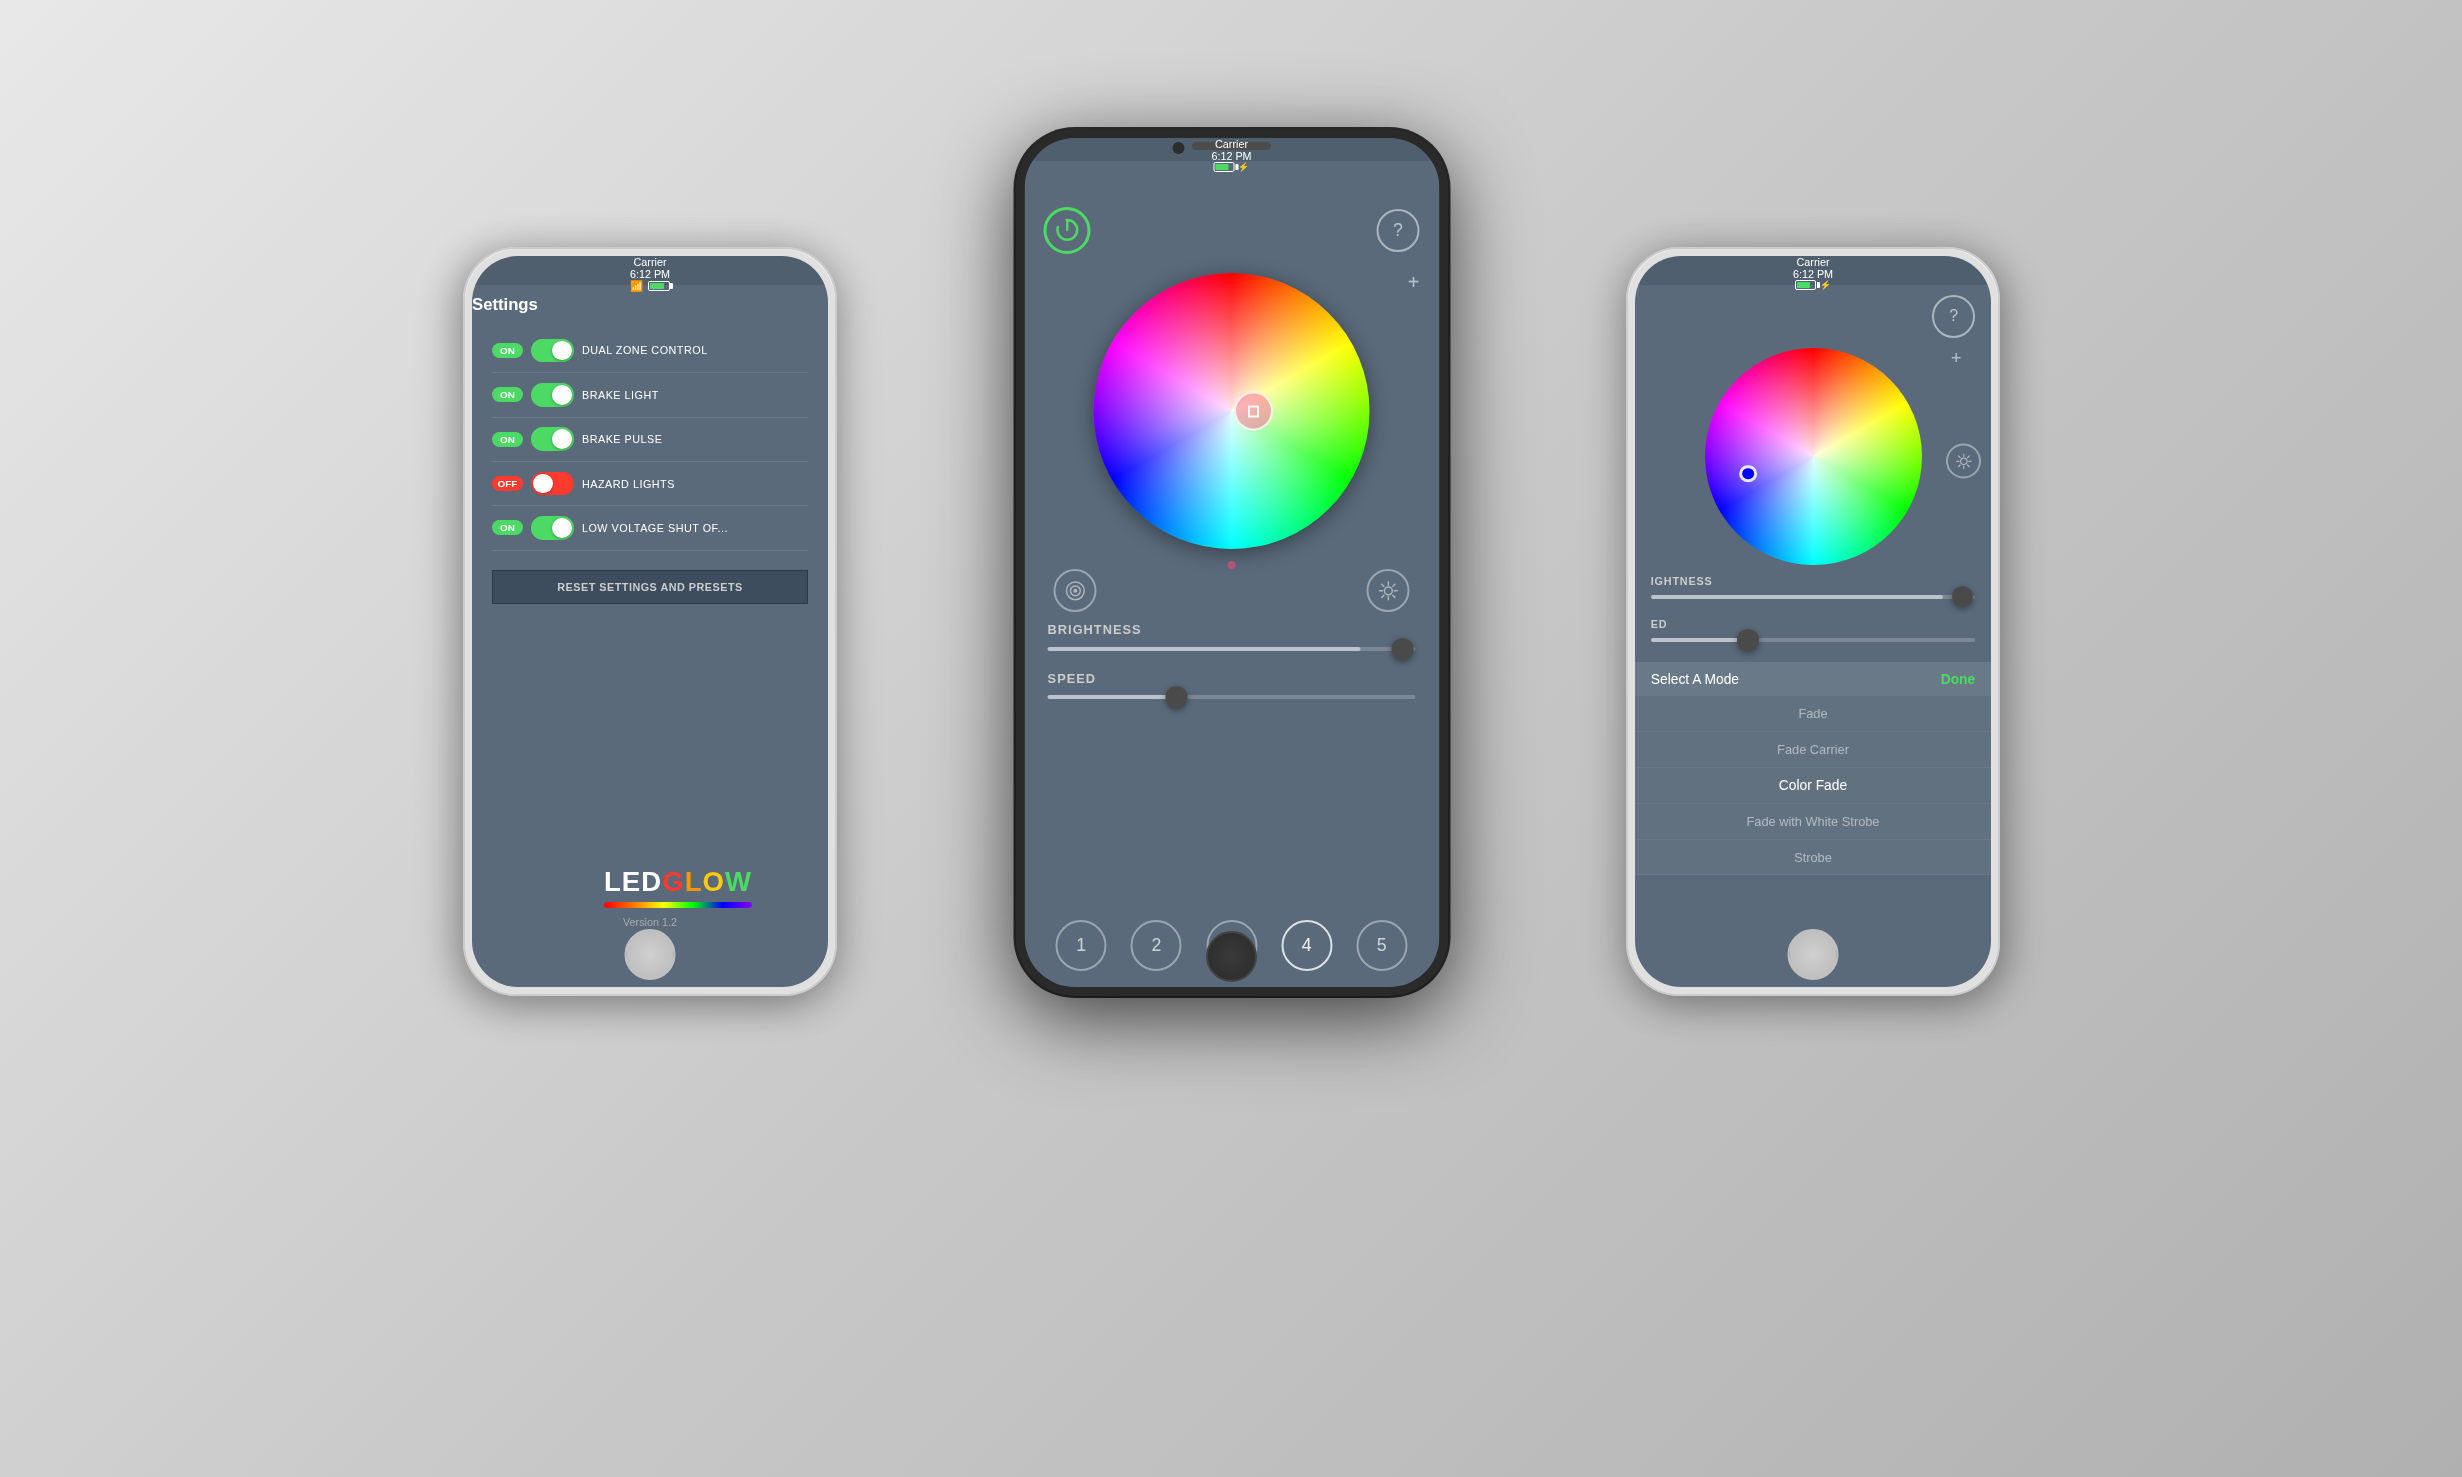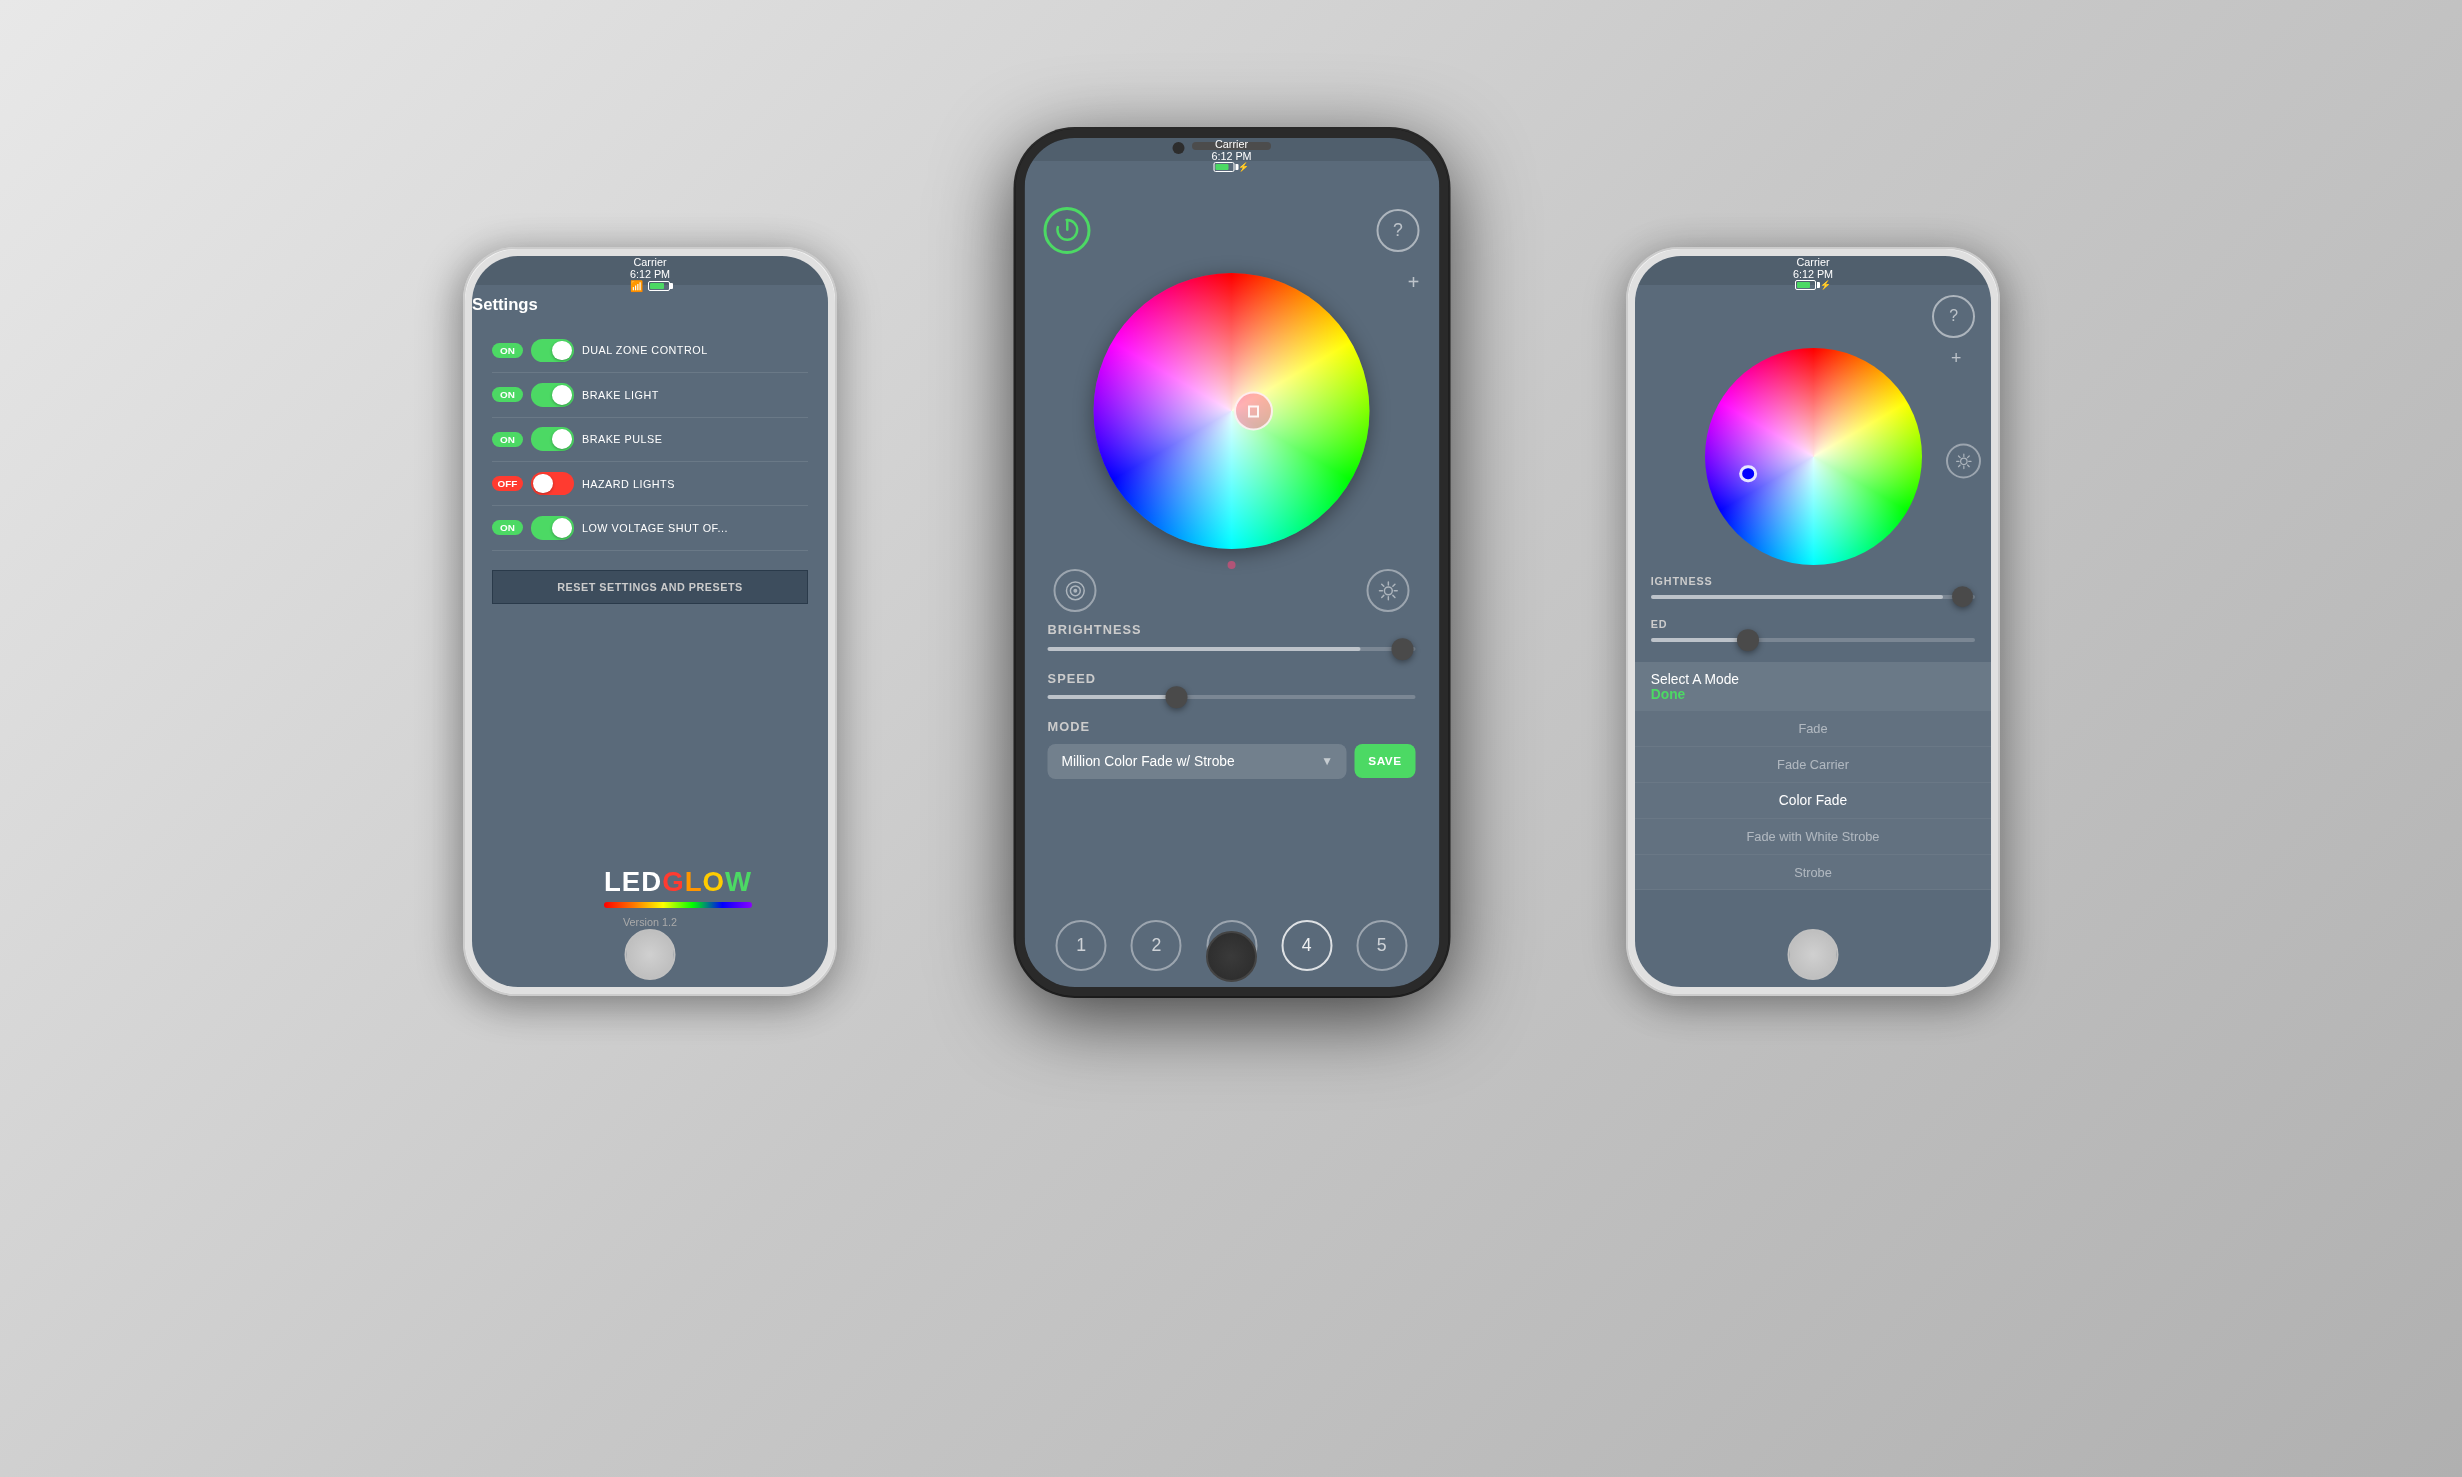--- a/index.html
+++ b/index.html
@@ -634,21 +634,20 @@
       align-items: center;
       justify-content: center;
     }
 
     
     .mode-select-header {
       display: flex;
       justify-content: space-between;
       padding: 9.9px 15.8px;
       background: rgba(255,255,255,0.1);
-      flex-direction: column;
     }
     .mode-select-title {
       color: #fff;
       font-size: 13.8px;
       font-weight: 500;
     }
     .mode-done {
       color: #4cd964;
       font-size: 13.8px;
       font-weight: 600;
@@ -816,30 +815,20 @@
           </div>
 
           <div class="slider-section">
             <div class="slider-label">SPEED</div>
             <div class="slider-track">
               <div class="slider-fill-speed"></div>
               <div class="slider-thumb slider-thumb-speed"></div>
             </div>
           </div>
 
-          <div class="mode-section">
-            <div class="mode-label">MODE</div>
-            <div class="mode-selector">
-              <div class="mode-dropdown">
-                <span>Million Color Fade w/ Strobe</span>
-                <span class="mode-dropdown-arrow">▼</span>
-              </div>
-              <div class="save-btn">SAVE</div>
-            </div>
-          </div>
 
           <div class="bottom-tabs">
             <div class="tab-circle">
                 <span>1</span>
               </div>
             <div class="tab-circle">
                 <span>2</span>
               </div>
             <div class="tab-circle">
                 <span>3</span>

